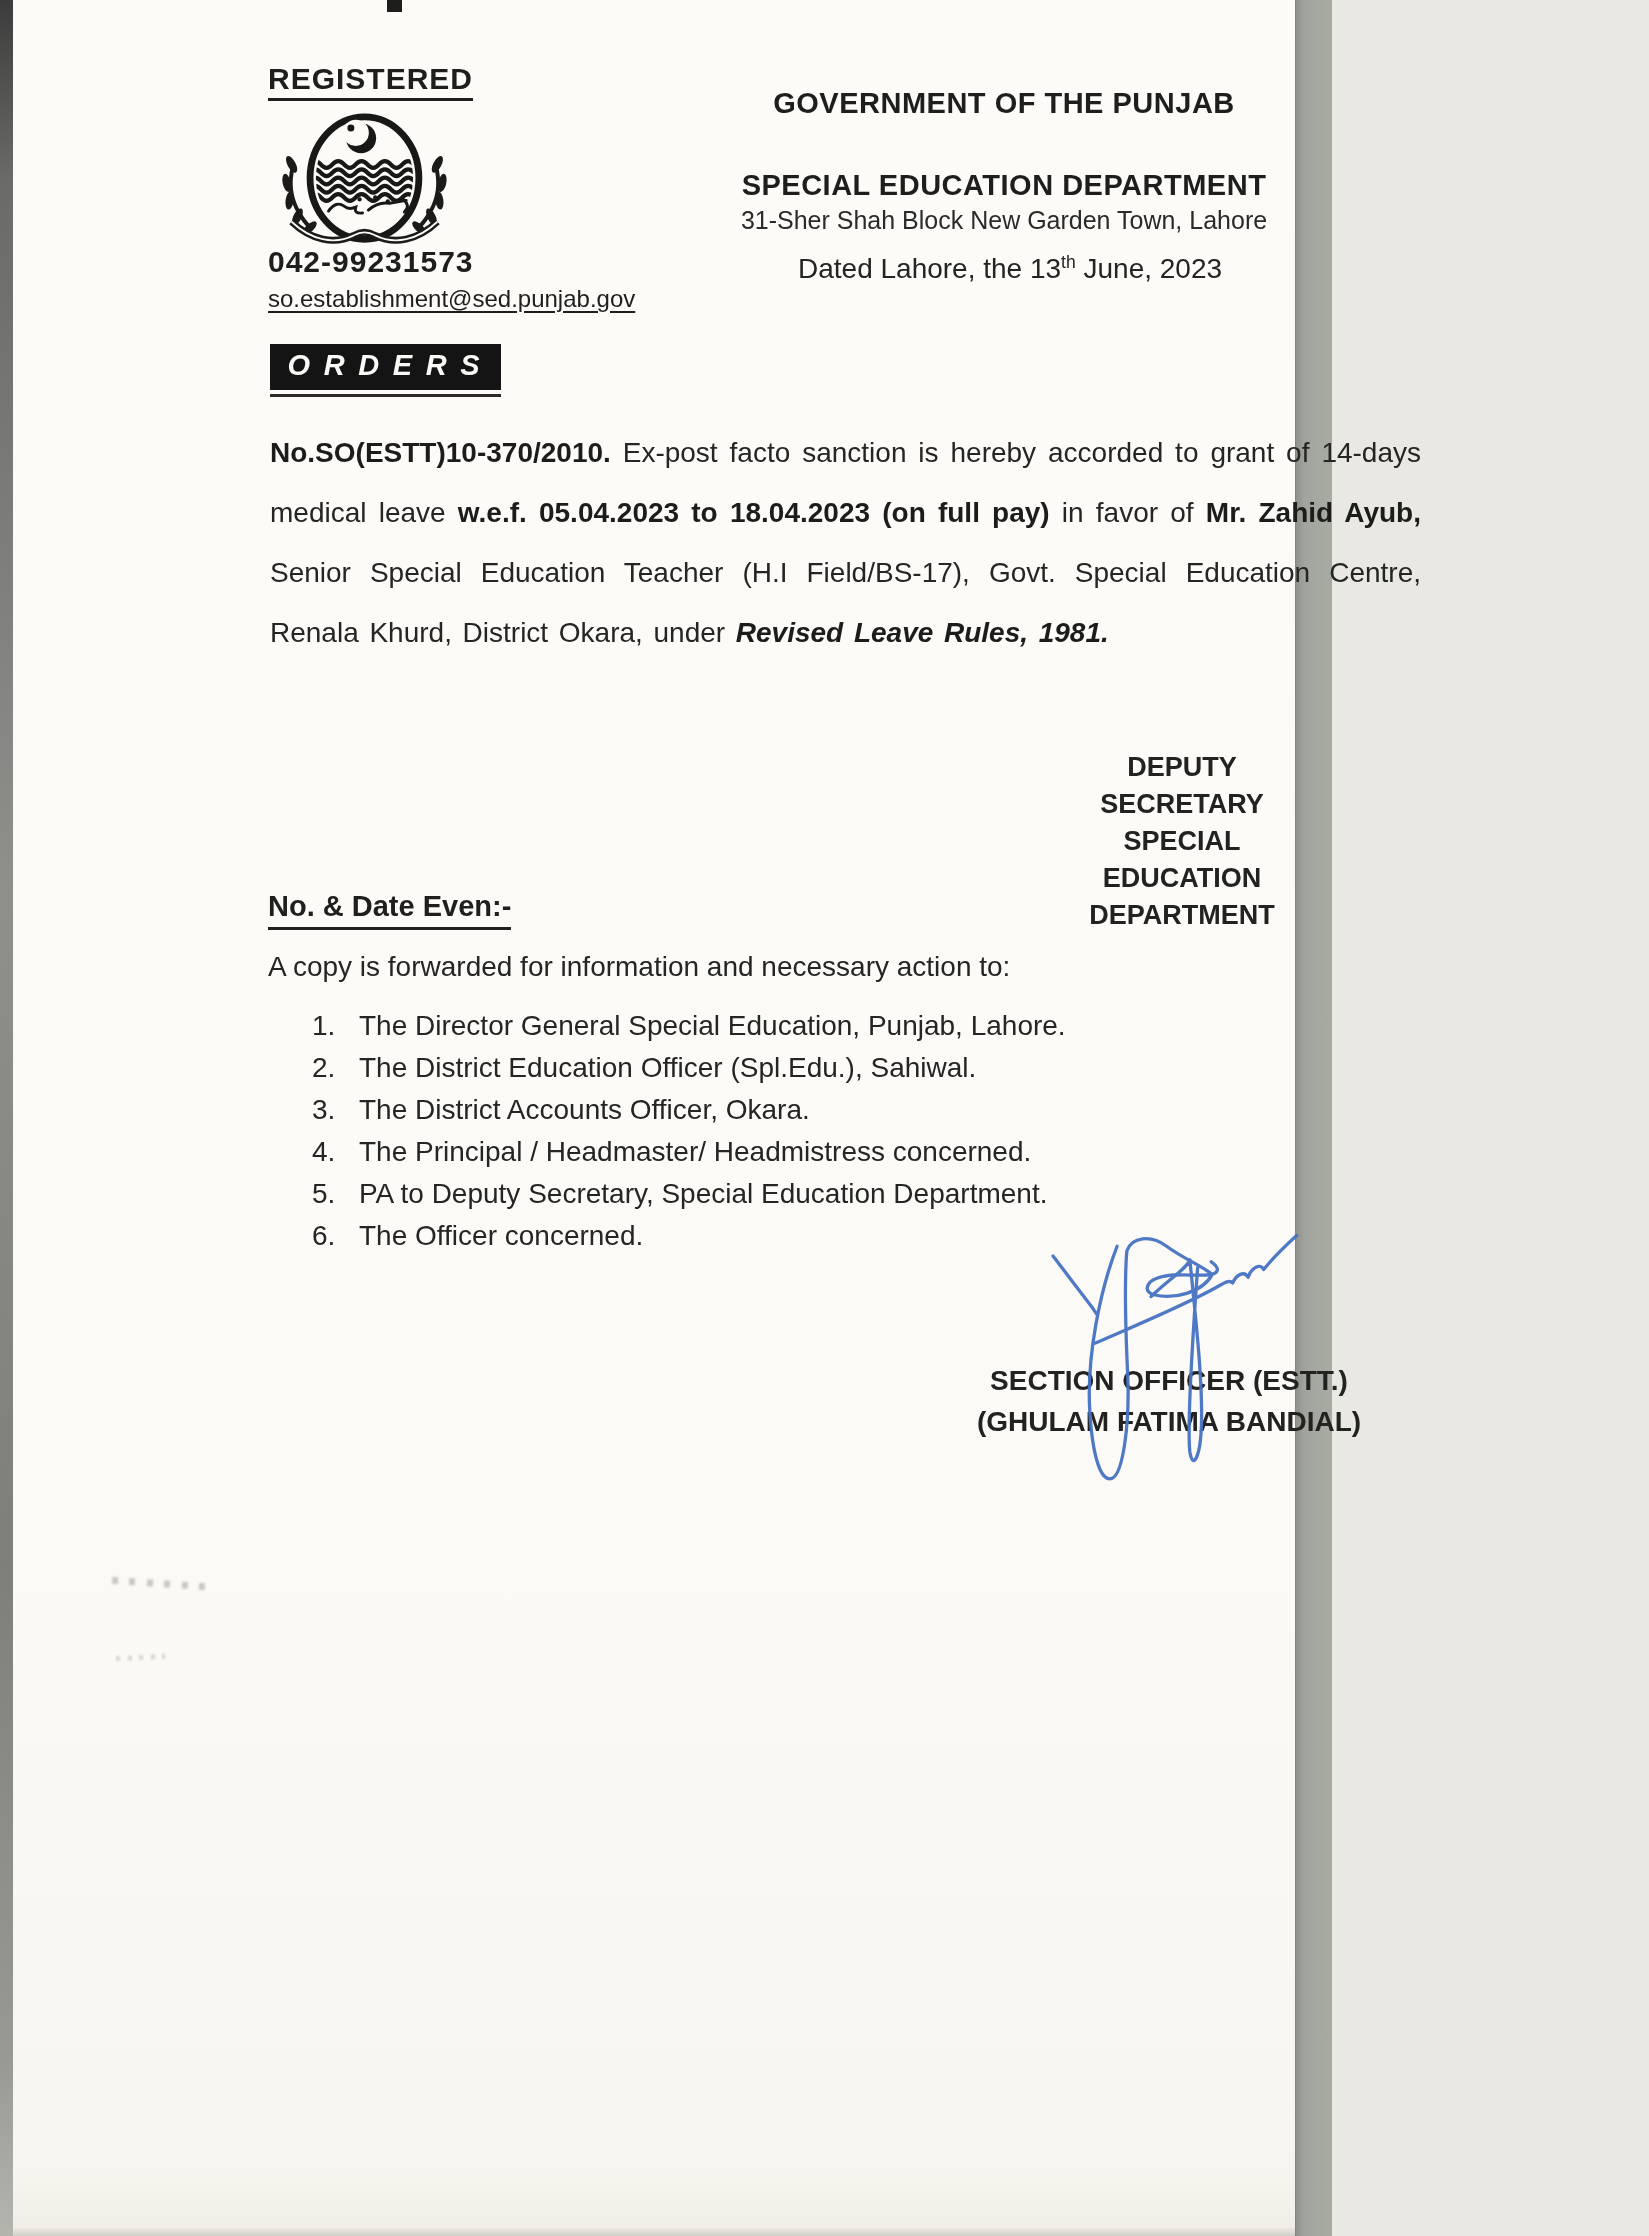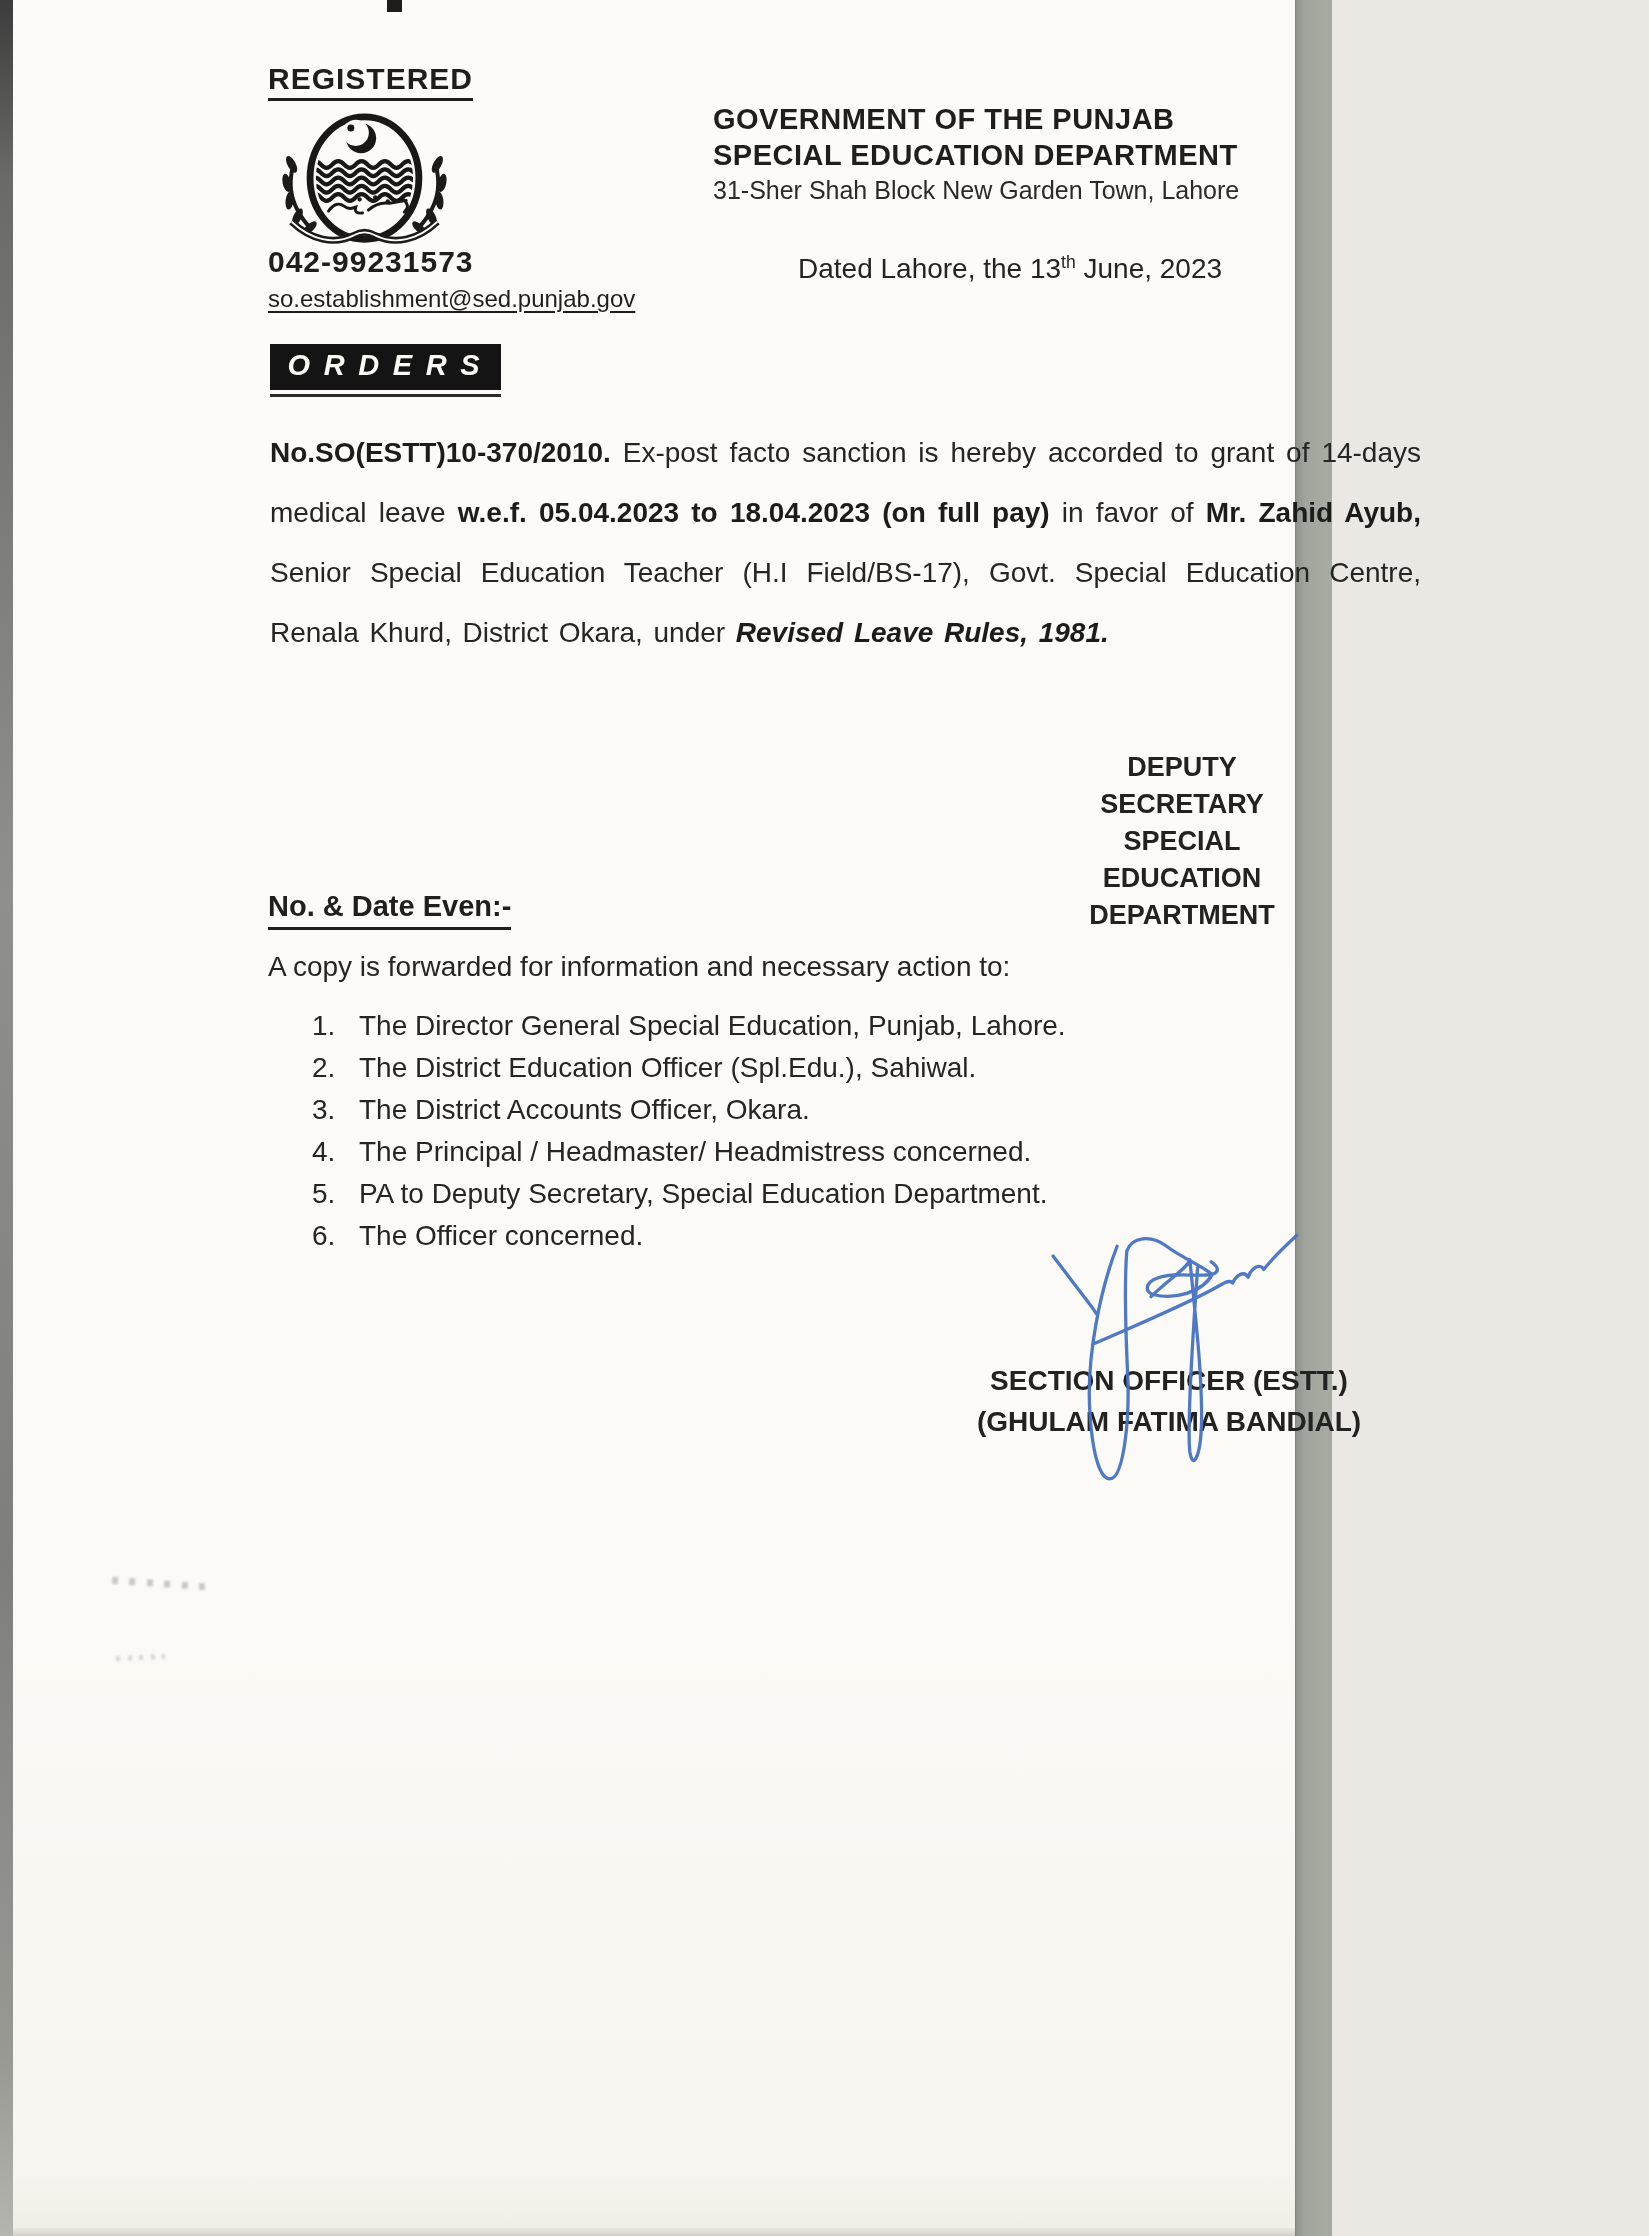--- a/index.html
+++ b/index.html
@@ -45,23 +45,23 @@
     border-bottom:3.9px solid #1e1e1c; padding-bottom:1.9px;
   }
   .crest { position:absolute; left:278px; top:109px; width:171px; height:140px; }
   .phone { position:absolute; left:268px; top:245px; font-size:30px; font-weight:bold; letter-spacing:1px; color:#1e1e1c; }
   .email {
     position:absolute; left:268px; top:285px; font-size:24px; font-weight:normal; color:#1e1e1c;
     text-decoration:underline; text-decoration-thickness:1.9px; text-underline-offset:3.9px;
   }
 
   
-  .govt-block { position:absolute; left:713px; top:101px; width:582px; text-align:left; color:#1e1e1c; }
+  .govt-block { position:absolute; left:713px; top:85px; width:582px; text-align:center; color:#1e1e1c; }
   .govt-1 { font-size:29px; font-weight:bold; line-height:36px; letter-spacing:0.5px; }
-  .govt-2 { font-size:29px; font-weight:bold; line-height:36px; letter-spacing:0.5px; }
+  .govt-2 { font-size:29px; font-weight:bold; line-height:36px; letter-spacing:0.5px;margin-top:46px; }
   .govt-3 { font-size:25px; line-height:35px; color:#2a2a28; }
   .dateline { position:absolute; left:798px; top:245px; font-size:28px; color:#242422;margin-top:8px; }
   .dateline sup { font-size:17.5px; vertical-align:super; line-height:0; }
 
   
   .orders-wrap {
     position:absolute; left:270px; top:344px;
     display:inline-block; border-bottom:3.9px solid #2b2b29; padding-bottom:4px;
   }
   .orders-box {

